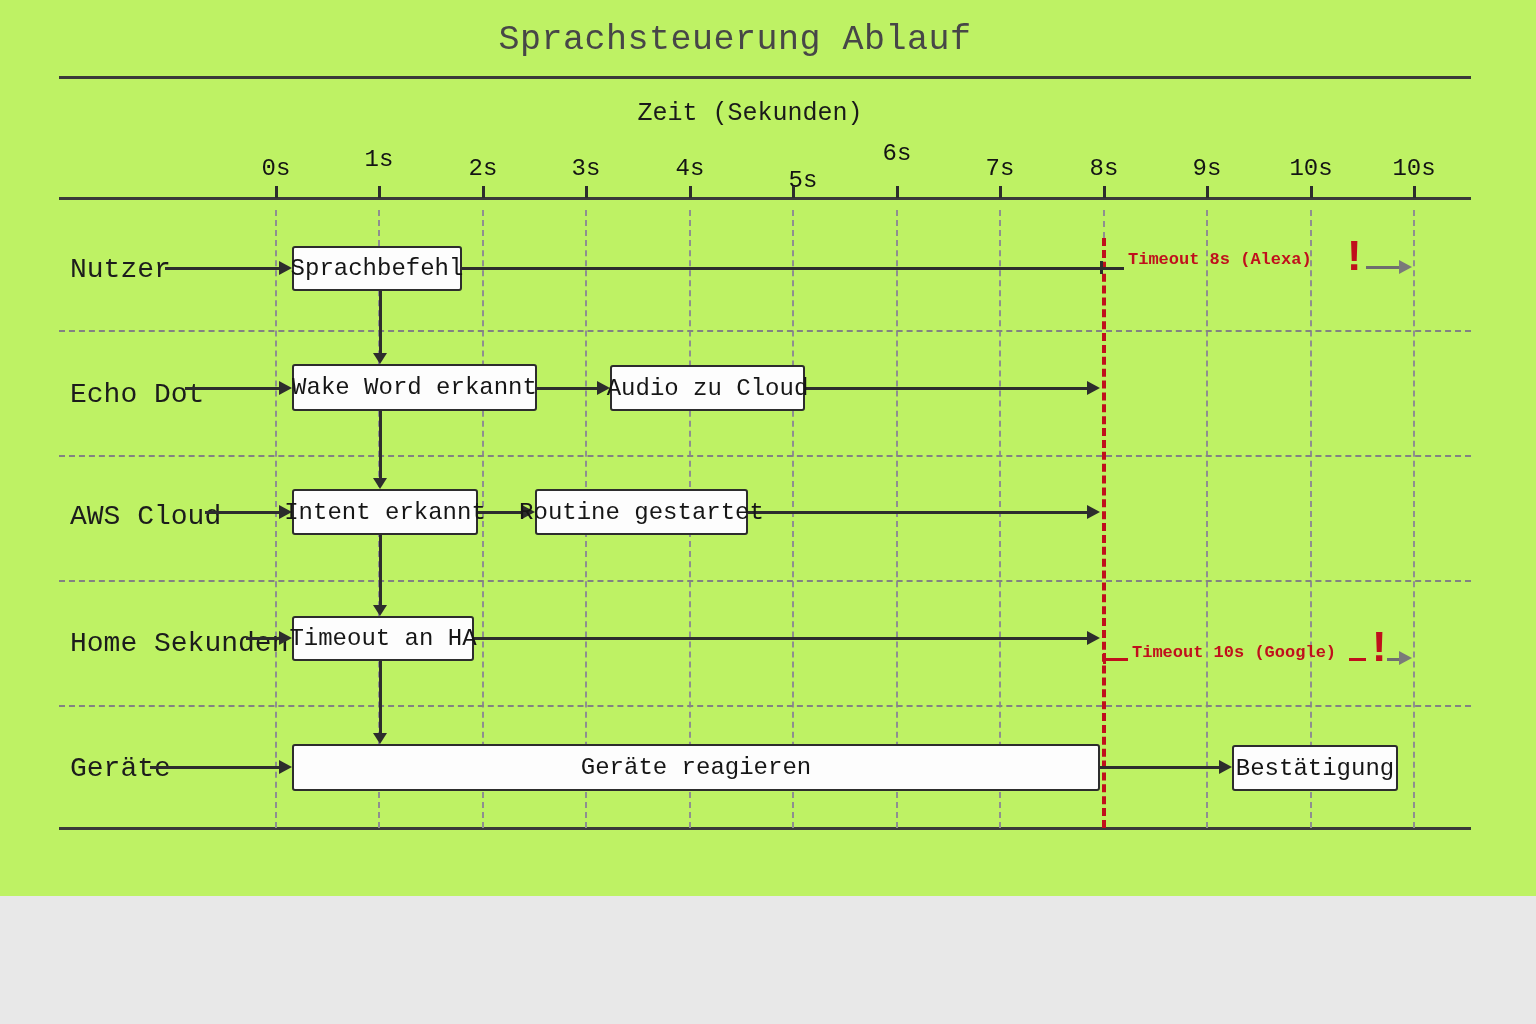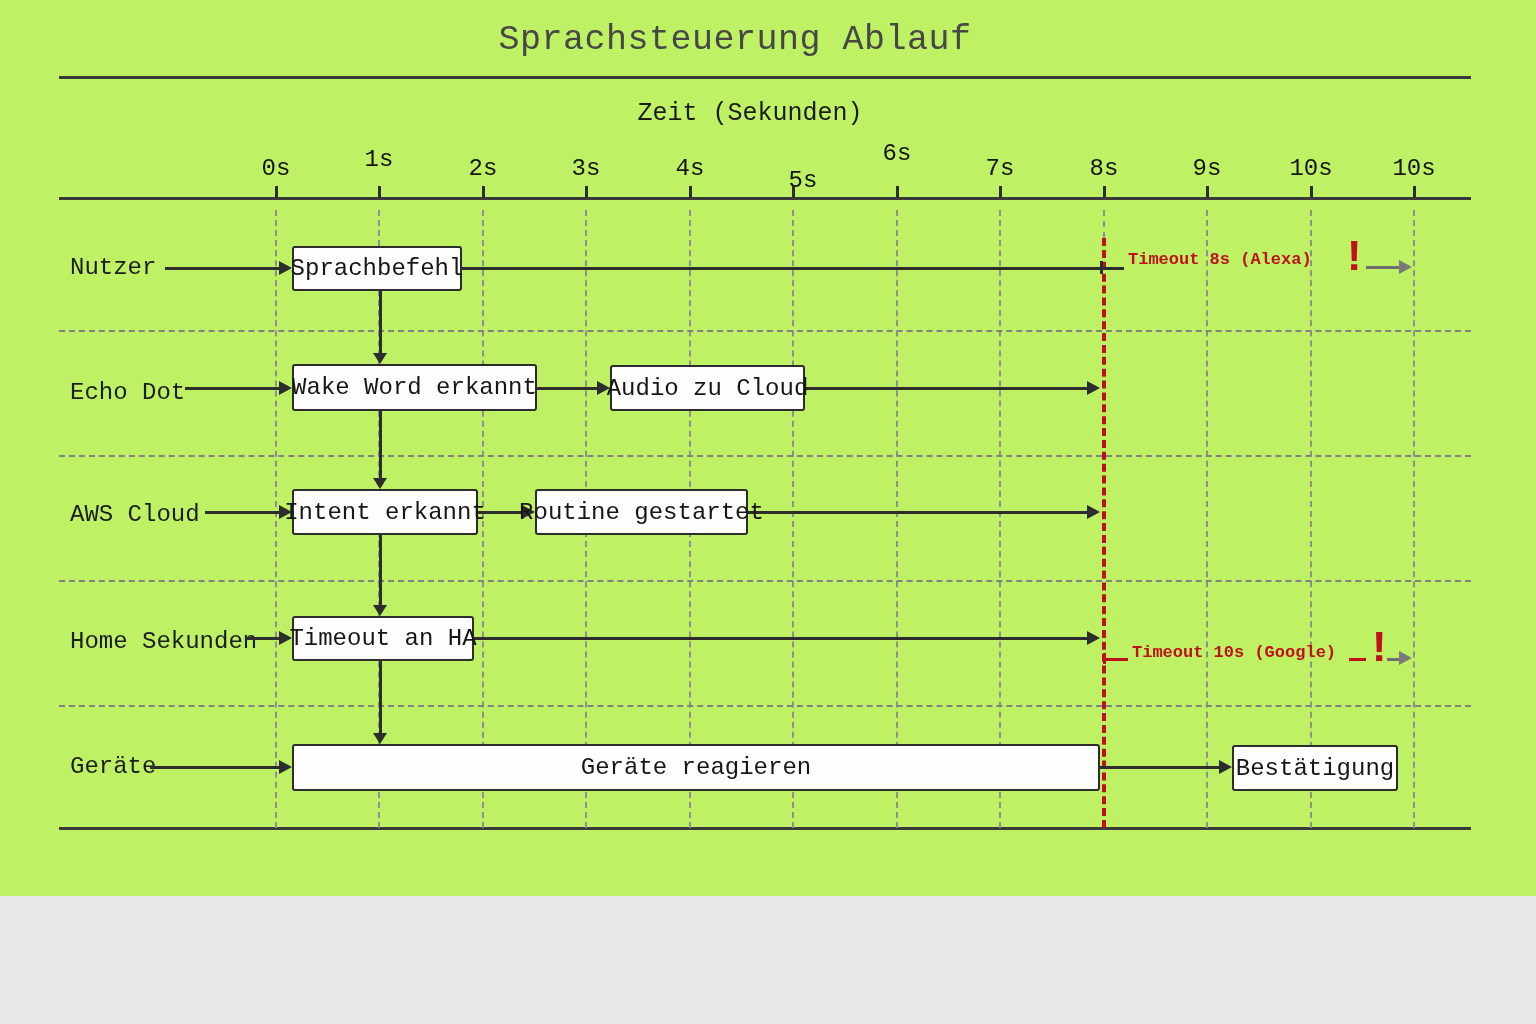--- a/index.html
+++ b/index.html
@@ -11,21 +11,21 @@
          font-size:25px;color:#1a1a1a;}
   .hline{position:absolute;background:#3a3a3a;height:3px;}
   .cl{position:absolute;background:#2d2d2d;height:2.5px;}
   .vl{position:absolute;background:#2d2d2d;width:2.5px;}
   .cap{position:absolute;background:#2d2d2d;width:3px;height:13px;}
   .vdash{position:absolute;width:0;border-left:2px dashed #8f8f8f;}
   .hdash{position:absolute;height:0;border-top:2px dashed #828282;}
   .reddash{position:absolute;width:0;border-left:4px dashed #c0101c;}
   .tick{position:absolute;width:3px;height:12px;background:#2d2d2d;}
   .ticklabel{position:absolute;width:70px;text-align:center;font-size:24px;color:#141414;}
-  .lane{position:absolute;font-size:24px;color:#1c1c1c;white-space:nowrap;}
+  .lane{position:absolute;font-size:28px;color:#1c1c1c;white-space:nowrap;}
   .box{position:absolute;border:2.5px solid #2d2d2d;border-radius:3px;background:#fdfdfd;
        display:flex;align-items:center;justify-content:center;font-size:24px;color:#161616;
        box-sizing:border-box;white-space:nowrap;}
   .ah-r{position:absolute;width:0;height:0;border-top:7px solid transparent;
         border-bottom:7px solid transparent;border-left:13px solid #2d2d2d;}
   .ah-r.gray{border-left-color:#7a7a7a;}
   .ah-d{position:absolute;width:0;height:0;border-left:7px solid transparent;
         border-right:7px solid transparent;border-top:11px solid #2d2d2d;}
   .gl{position:absolute;background:#6e6e6e;height:2.5px;}
   .redl{position:absolute;background:#c0101c;height:3px;}

